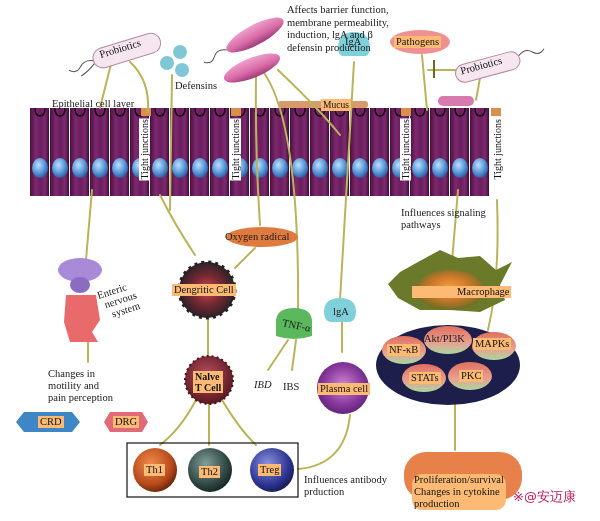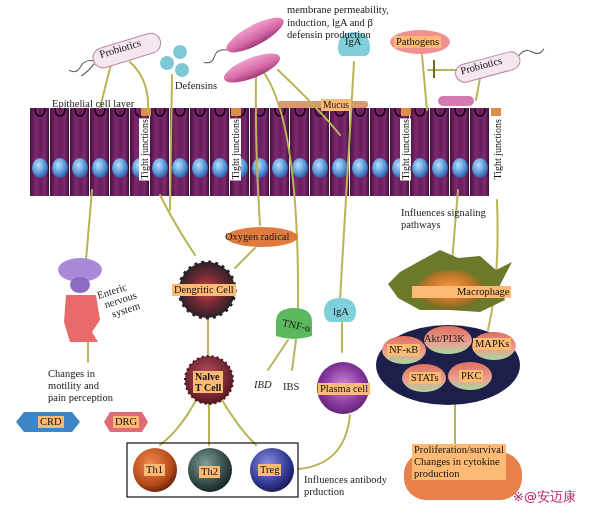--- a/index.html
+++ b/index.html
@@ -310,20 +310,21 @@
   <circle cx="272" cy="470" r="22" fill="url(#gTreg)"></circle>
 
   <rect x="404" y="452" width="118" height="48" rx="22" fill="#e8804a"></rect>
 </svg>
 
 <div class="box" style="left:97px;top:43px;transform:rotate(-17deg);background:transparent;">Probiotics</div>
 <div class="lbl" style="left:175px;top:80px;">Defensins</div>
 <div class="lbl" style="left:52px;top:98px;">Epithelial cell layer</div>
 
 <div class="lbl" style="left:287px;top:4px;line-height:12.5px;">
+  <div>Affects barrier function,</div>
   <div>membrane permeability,</div>
   <div>induction, lgA and  β</div>
   <div>defensin production</div>
 </div>
 
 <div class="box" style="left:394px;top:36px;">Pathogens</div>
 <div class="box" style="left:458px;top:60px;transform:rotate(-15deg);background:transparent;">Probiotics</div>
 <div class="lbl" style="left:345px;top:36px;">IgA</div>
 <div class="box" style="left:321px;top:99px;font-size:9.5px;">Mucus</div>
 
@@ -375,19 +376,19 @@
 
 <div class="box" style="left:144px;top:464px;">Th1</div>
 <div class="box" style="left:199px;top:466px;">Th2</div>
 <div class="box" style="left:258px;top:464px;">Treg</div>
 
 <div class="lbl" style="left:304px;top:474px;">
   <div>Influences antibody</div>
   <div>prduction</div>
 </div>
 
-<div class="box" style="left:412px;top:444px;line-height:12px;">
+<div class="box" style="left:412px;top:474px;line-height:12px;border-radius:10px;">
   <div>Proliferation/survival</div>
   <div>Changes in cytokine</div>
   <div>production</div>
 </div>
 
 <div class="watermark" style="left:513px;top:488px;">※@安迈康</div>
 
 </body></html>

